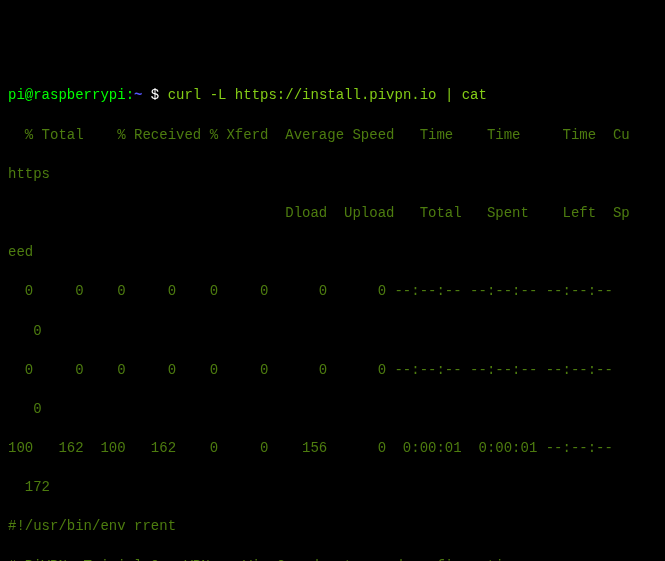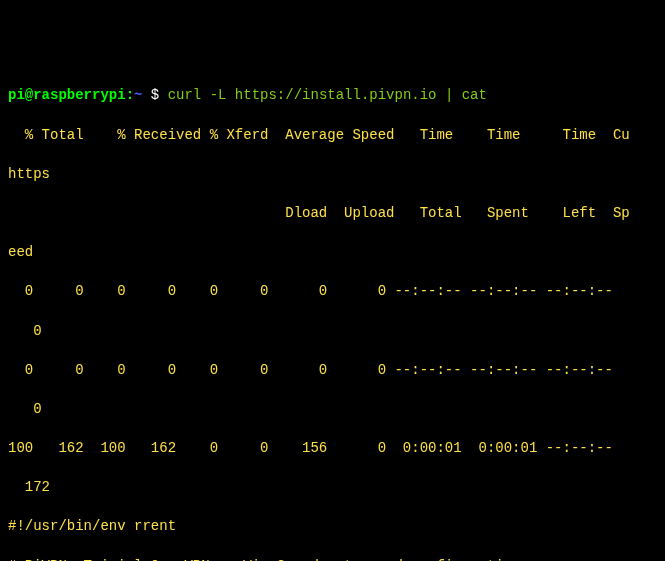--- a/index.html
+++ b/index.html
@@ -14,34 +14,34 @@
       font-size: 14px;
       line-height: 1.4;
       padding: 8px;
       width: 665px;
       height: 561px;
       overflow: hidden;
       white-space: pre;
     }
     .prompt-user {
       color: #00ff00;
-      font-weight: bold;
+      font-weight: normal;
     }
     .prompt-tilde {
       color: #5555ff;
       font-weight: bold;
     }
     .prompt-dollar {
       color: #ffffff;
     }
     .command {
       color: #84cc16;
     }
     .output {
-      color: #fde047;
+      color: #4d7c0f;
     }
     .terminal-line {
       display: block;
     }
   </style>
 </head>
 <body>
 
 
 

